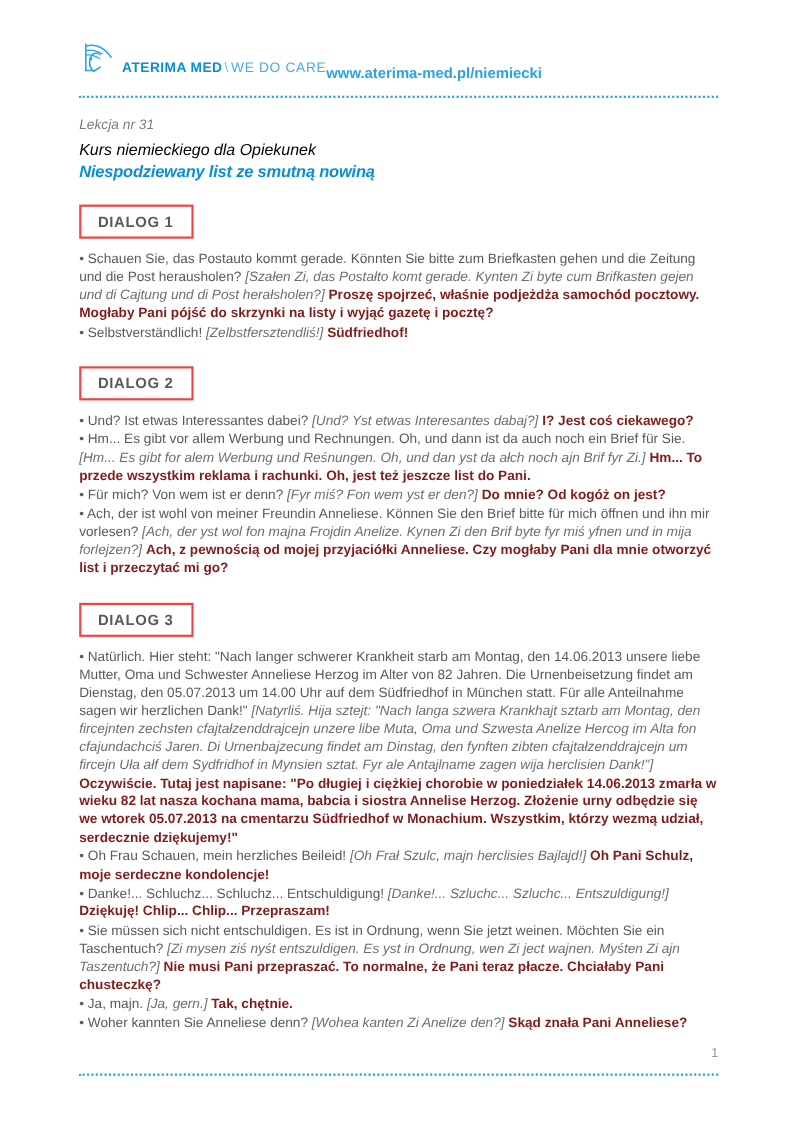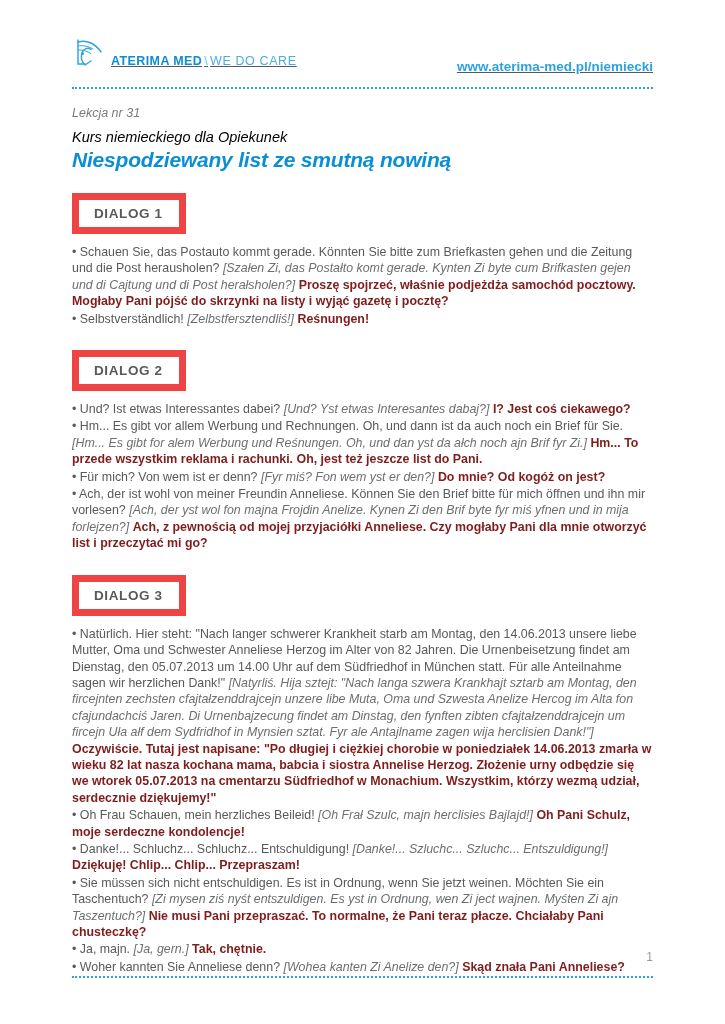--- a/index.html
+++ b/index.html
@@ -19,24 +19,23 @@
     width: 725px;
     height: 1024px;
     box-sizing: border-box;
     padding: 0 72px;
   }
 
   
   .header {
     display: flex;
     align-items: center;
-    justify-content: space-between;
+    justify-content: flex-start;
     padding-top: 30px;
     height: 46px;
-    text-decoration: underline;
   }
   .brand {
     display: flex;
     align-items: flex-end;
     gap: 5px;
   }
   .brand-mark {
     width: 34px;
     height: 34px;
     display: block;
@@ -80,30 +79,30 @@
     font-size: 12.5px;
     color: #7b7c7e;
     margin-bottom: 9px;
   }
   .course-name {
     font-size: 14.5px;
     color: #000000;
     margin-bottom: 3px;
   }
   .lesson-title {
-    font-size: 21px;
+    font-size: 15px;
     font-weight: bold;
     color: #0b8fd4;
     letter-spacing: -.2px;
   }
 
   
   .dialog-label {
     display: inline-block;
-    border: 7px solid #ef4444;
+    border: 2px solid #ef4444;
     padding: 6px 16px 6px 15px;
     font-size: 13.5px;
     font-weight: bold;
     color: #58595b;
     letter-spacing: .6px;
     margin: 22px 0 10px 0;
   }
   .dialog-label.first { margin-top: 21px; }
 
   
@@ -168,21 +167,21 @@
   <hr class="rule-dotted">
 
   <div class="titleblock">
     <div class="lesson-no">Lekcja nr 31</div>
     <div class="course-name">Kurs niemieckiego dla Opiekunek</div>
     <div class="lesson-title">Niespodziewany list ze smutną nowiną</div>
   </div>
 
   <div id="dialogs-root"><div class="dialog-label first">DIALOG 1</div><div class="lines">
         <p class="line"><span class="bullet">•</span> <span class="de">Schauen Sie, das Postauto kommt gerade. Könnten Sie bitte zum Briefkasten gehen und die Zeitung und die Post herausholen?</span> <span class="ph">[Szałen Zi, das Postałto komt gerade. Kynten Zi byte cum Brifkasten gejen und di Cajtung und di Post herałsholen?]</span> <span class="pl">Proszę spojrzeć, właśnie podjeżdża samochód pocztowy. Mogłaby Pani pójść do skrzynki na listy i wyjąć gazetę i pocztę?</span></p>
-        <p class="line"><span class="bullet">•</span> <span class="de">Selbstverständlich!</span> <span class="ph">[Zelbstfersztendliś!]</span> <span class="pl">Reśnungen!</span></p>
+        <p class="line"><span class="bullet">•</span> <span class="de">Selbstverständlich!</span> <span class="ph">[Zelbstfersztendliś!]</span> <span class="pl">Südfriedhof!</span></p>
       </div><div class="dialog-label">DIALOG 2</div><div class="lines">
         <p class="line"><span class="bullet">•</span> <span class="de">Und? Ist etwas Interessantes dabei?</span> <span class="ph">[Und? Yst etwas Interesantes dabaj?]</span> <span class="pl">I? Jest coś ciekawego?</span></p>
         <p class="line"><span class="bullet">•</span> <span class="de">Hm... Es gibt vor allem Werbung und Rechnungen. Oh, und dann ist da auch noch ein Brief für Sie.</span> <span class="ph">[Hm... Es gibt for alem Werbung und Reśnungen. Oh, und dan yst da ałch noch ajn Brif fyr Zi.]</span> <span class="pl">Hm... To przede wszystkim reklama i rachunki. Oh, jest też jeszcze list do Pani.</span></p>
         <p class="line"><span class="bullet">•</span> <span class="de">Für mich? Von wem ist er denn?</span> <span class="ph">[Fyr miś? Fon wem yst er den?]</span> <span class="pl">Do mnie? Od kogóż on jest?</span></p>
         <p class="line"><span class="bullet">•</span> <span class="de">Ach, der ist wohl von meiner Freundin Anneliese. Können Sie den Brief bitte für mich öffnen und ihn mir vorlesen?</span> <span class="ph">[Ach, der yst wol fon majna Frojdin Anelize. Kynen Zi den Brif byte fyr miś yfnen und in mija forlejzen?]</span> <span class="pl">Ach, z pewnością od mojej przyjaciółki Anneliese. Czy mogłaby Pani dla mnie otworzyć list i przeczytać mi go?</span></p>
       </div><div class="dialog-label">DIALOG 3</div><div class="lines">
         <p class="line"><span class="bullet">•</span> <span class="de">Natürlich. Hier steht: "Nach langer schwerer Krankheit starb am Montag, den 14.06.2013 unsere liebe Mutter, Oma und Schwester Anneliese Herzog im Alter von 82 Jahren. Die Urnenbeisetzung findet am Dienstag, den 05.07.2013 um 14.00 Uhr auf dem Südfriedhof in München statt. Für alle Anteilnahme sagen wir herzlichen Dank!"</span> <span class="ph">[Natyrliś. Hija sztejt: "Nach langa szwera Krankhajt sztarb am Montag, den fircejnten zechsten cfajtałzenddrajcejn unzere libe Muta, Oma und Szwesta Anelize Hercog im Alta fon cfajundachciś Jaren. Di Urnenbajzecung findet am Dinstag, den fynften zibten cfajtałzenddrajcejn um fircejn Uła ałf dem Sydfridhof in Mynsien sztat. Fyr ale Antajlname zagen wija herclisien Dank!"]</span> <span class="pl">Oczywiście. Tutaj jest napisane: "Po długiej i ciężkiej chorobie w poniedziałek 14.06.2013 zmarła w wieku 82 lat nasza kochana mama, babcia i siostra Annelise Herzog. Złożenie urny odbędzie się we wtorek 05.07.2013 na cmentarzu Südfriedhof w Monachium. Wszystkim, którzy wezmą udział, serdecznie dziękujemy!"</span></p>
         <p class="line"><span class="bullet">•</span> <span class="de">Oh Frau Schauen, mein herzliches Beileid!</span> <span class="ph">[Oh Frał Szulc, majn herclisies Bajlajd!]</span> <span class="pl">Oh Pani Schulz, moje serdeczne kondolencje!</span></p>
         <p class="line"><span class="bullet">•</span> <span class="de">Danke!... Schluchz... Schluchz... Entschuldigung!</span> <span class="ph">[Danke!... Szluchc... Szluchc... Entszuldigung!]</span> <span class="pl">Dziękuję! Chlip... Chlip... Przepraszam!</span></p>
         <p class="line"><span class="bullet">•</span> <span class="de">Sie müssen sich nicht entschuldigen. Es ist in Ordnung, wenn Sie jetzt weinen. Möchten Sie ein Taschentuch?</span> <span class="ph">[Zi mysen ziś nyśt entszuldigen. Es yst in Ordnung, wen Zi ject wajnen. Myśten Zi ajn Taszentuch?]</span> <span class="pl">Nie musi Pani przepraszać. To normalne, że Pani teraz płacze. Chciałaby Pani chusteczkę?</span></p>

